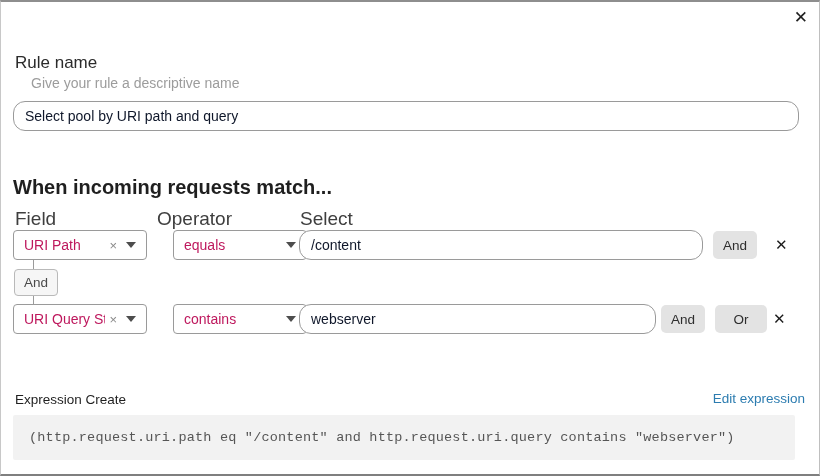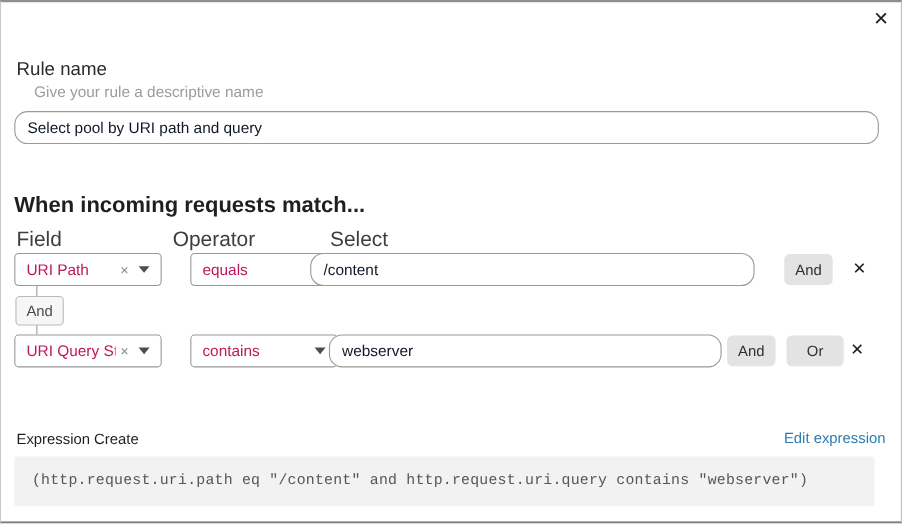--- a/index.html
+++ b/index.html
@@ -37,21 +37,21 @@
     height:30px; border:1px solid #9a9a9a; border-radius:4px; background:#fff;
     display:flex; align-items:center; padding:0 10px; cursor:pointer;
   }
   .dropdown .dd-label { flex:1; font-size:14px; color:#be185d; white-space:nowrap; overflow:hidden; }
   .dd-clear { font-size:13px; color:#8a8a8a; margin:0 9px 0 4px; cursor:pointer; line-height:1; }
   .dd-caret { width:0; height:0; border-left:5px solid transparent; border-right:5px solid transparent; border-top:6px solid #4d4d4d; }
 
   .row1 { top:228px; } .row2 { top:302px; }
   .field-dd { left:12px; width:134px; }
   .op-dd    { left:156px; width:134px;margin-left:16px; }
-  .val-input-1 { left:281px; top:228px; width:404px; height:30px; }
+  .val-input-1 { left:298px; top:228px; width:404px; height:30px; }
   .val-input-2 { left:298px; top:302px; width:357px; height:30px; }
 
   .chip-btn {
     height:28px; background:#e3e3e3; border:none; border-radius:5px;
     font-family:"Liberation Sans","DejaVu Sans",sans-serif;
     font-size:13.5px; color:#2e2e2e; display:flex; align-items:center; justify-content:center;
     cursor:pointer;
   }
   .and-1 { left:712px; top:229px; width:44px; }
   .and-2 { left:660px; top:303px; width:44px; }

